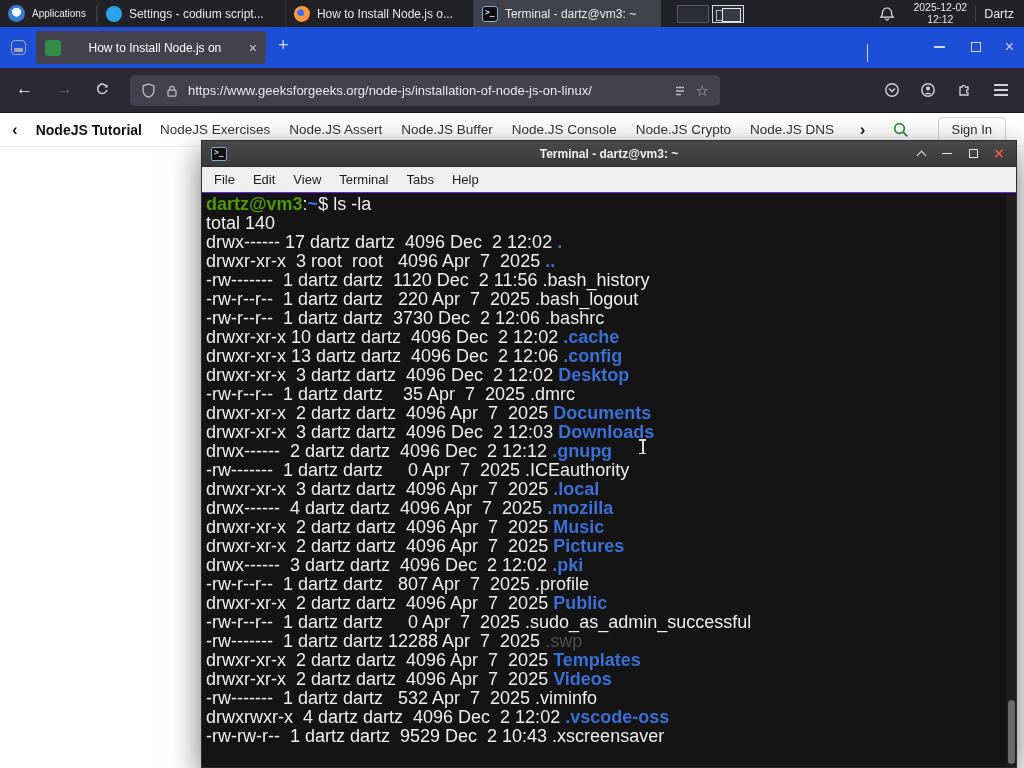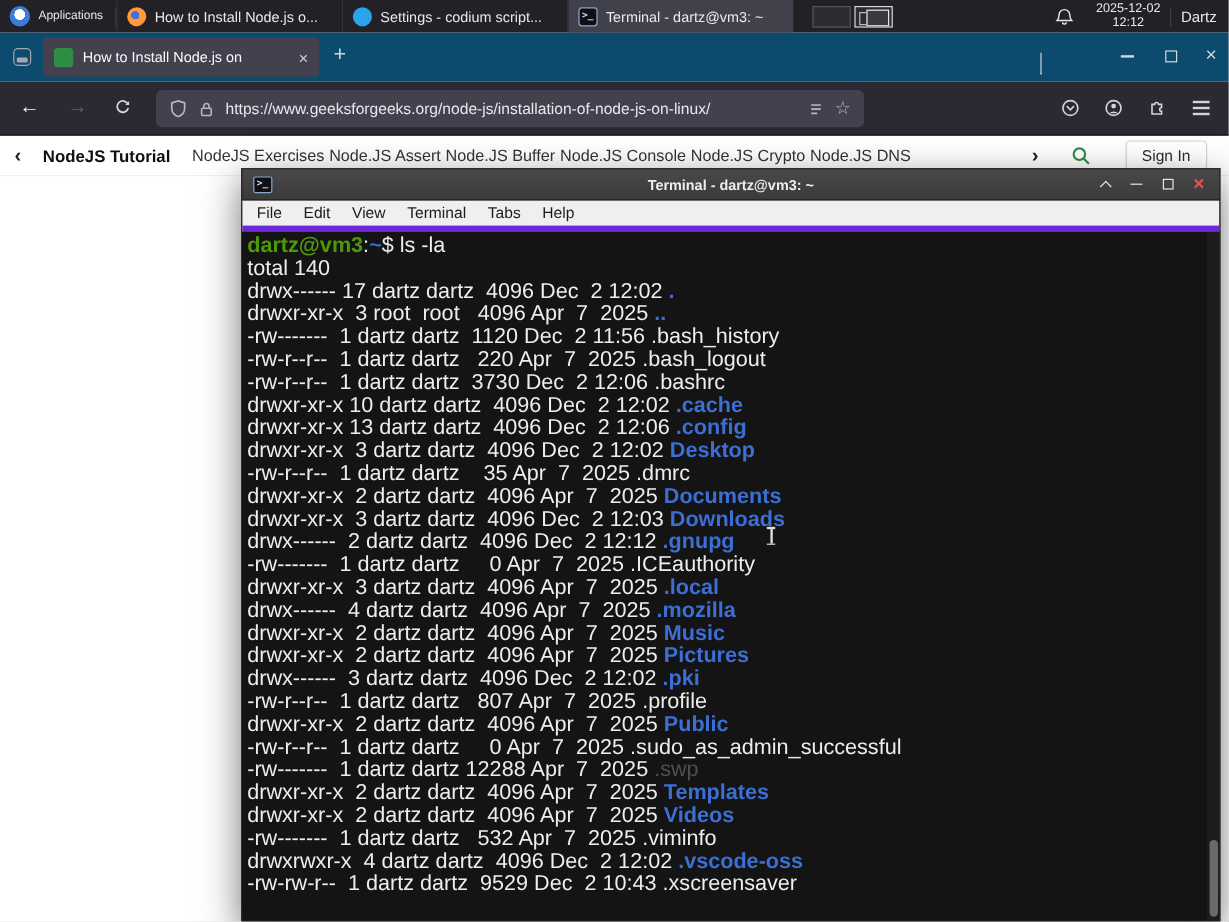--- a/index.html
+++ b/index.html
@@ -32,21 +32,21 @@
   .pager-cell.active::before{content:"";position:absolute;left:3px;top:4px;width:13px;height:9px;border:1px solid #bdbdc6;}
   .pager-cell.active::after{content:"";position:absolute;left:9px;top:2px;width:17px;height:12px;
     border:1px solid #e8e8ec;background:#3a3a42;}
   .pspacer{flex:1;}
   .bell{margin:0 10px;display:flex;align-items:center;}
   .clock{text-align:center;font-size:10.5px;line-height:11.5px;padding:0 8px;white-space:nowrap;}
   .user{font-size:12.5px;padding:0 10px 0 8px;}
 
   
   .ff{position:absolute;left:0;top:27px;width:1024px;height:741px;background:#fff;z-index:1;}
-  .tabbar{height:41px;background:#0c4a6e;position:relative;}
+  .tabbar{height:41px;background:#1d4ed8;position:relative;text-align:center;}
   .ffview{position:absolute;left:11px;top:13px;width:15px;height:15px;border:1.6px solid #a9a8b2;border-radius:4px;}
   .ffview::after{content:"";position:absolute;left:2px;right:2px;bottom:2px;height:4px;background:#a9a8b2;border-radius:1px;}
   .tab{position:absolute;left:36px;top:4px;width:230px;height:33px;background:#42414d;border-radius:4px;
     display:flex;align-items:center;gap:8px;padding:0 9px;color:#fbfbfe;}
   .tab-favicon{width:16px;height:16px;border-radius:3px;background:#2f8d46;flex:0 0 auto;}
   .tab-title{font-size:12px;flex:1;white-space:nowrap;overflow:hidden;}
   .tab-close{font-size:14px;color:#cfced8;line-height:14px;}
   .newtab{position:absolute;left:278px;top:8px;font-size:18px;color:#d7d6de;}
   .chev-down{width:7px;height:7px;border-left:1.6px solid #d4d3da;border-bottom:1.6px solid #d4d3da;
     transform:rotate(-45deg);}
@@ -69,21 +69,21 @@
   .act-account{right:88px;}
   .act-ext{right:52px;}
   .hamburger{position:absolute;right:16px;top:16px;width:14px;height:2px;background:#d4d3da;
     box-shadow:0 5px 0 #d4d3da,0 10px 0 #d4d3da;}
 
   
   .sitebar{height:34px;background:#fff;display:flex;align-items:center;padding:0 12px;gap:18px;
     border-bottom:1px solid #ececec;color:#333;}
   .chev{font-weight:700;font-size:17px;color:#222;line-height:17px;}
   .site-primary{font-weight:700;font-size:14px;color:#111;white-space:nowrap;}
-  .site-links{display:flex;gap:4px;overflow:hidden;flex:1;align-items:flex-start;}
+  .site-links{display:flex;gap:19px;overflow:hidden;flex:1;align-items:flex-start;}
   .site-link{font-size:13.5px;white-space:nowrap;color:#343434;}
   .signin{border:1px solid #d2d2d2;border-radius:4px;padding:4px 13px;font-size:13px;color:#2b2b2b;
     margin:0 6px 0 10px;white-space:nowrap;}
   .page{height:660px;background:#fff;}
 
   
   .term{position:absolute;left:201px;top:140px;width:816px;height:628px;z-index:30;
     border:1px solid #2c2c2c;box-shadow:0 10px 30px rgba(0,0,0,.55);
     display:flex;flex-direction:column;background:var(--term-bg,#141414);}
   .term-titlebar{height:26px;flex:0 0 auto;background:linear-gradient(#494949,#3a3a3a);
@@ -93,21 +93,21 @@
     border-radius:2px;position:relative;z-index:2;}
   .term-app-icon::after{content:">_";position:absolute;left:2px;top:0;
     font:700 8px "DejaVu Sans Mono",monospace;color:#cfe0f2;}
   .term-controls{margin-left:auto;display:flex;gap:12px;align-items:center;padding-right:10px;z-index:2;}
   .tc{width:14px;height:14px;display:flex;align-items:center;justify-content:center;}
   .chev-up{width:7px;height:7px;border-left:1.5px solid #e6e6e6;border-top:1.5px solid #e6e6e6;
     transform:rotate(45deg);margin-top:4px;}
   .tc-min{width:10px;height:1.5px;background:#e6e6e6;}
   .tc-max{width:9px;height:9px;border:1.5px solid #e6e6e6;}
   .tc-close{color:#e2574c;font-size:16px;font-weight:700;line-height:14px;}
-  .term-menubar{height:26px;flex:0 0 auto;background:#efefef;border-bottom:5px solid #6d28d9;
+  .term-menubar{height:26px;flex:0 0 auto;background:#efefef;border-bottom:1px solid #6d28d9;
     display:flex;align-items:center;padding-left:3px;}
   .menu-item{font-size:13px;color:#1c1c1c;padding:0 9px;}
   .term-screen{flex:1;position:relative;background:var(--term-bg,#141414);overflow:hidden;
     padding:2px 0 0 4px;font-family:Liberation Sans, sans-serif;font-size:18px;
     color:var(--termtext,#ededed);}
   .t-line{white-space:pre;height:19px;line-height:19px;}
   .seg-g{color:var(--prompt,#4e9a06);font-weight:700;}
   .seg-b{color:var(--dir,#3c6fd6);font-weight:700;}
   .seg-dim{color:var(--dim,#4f4f4f);}
   .term-scroll{position:absolute;right:0;top:0;bottom:0;width:10px;background:rgba(255,255,255,.04);}
@@ -122,26 +122,26 @@
 <body>
 
 <div class="panel">
   <div class="apps">
     <span class="apps-icon"></span>
     <span class="apps-label">Applications</span>
   </div>
   <span class="psep"></span>
   <div class="taskbar">
       <div class="task">
+        <span class="ticon codium-icon"></span>
+        <span class="tlabel">Settings - codium script...</span>
+      </div>
+      <div class="task">
         <span class="ticon firefox-icon"></span>
         <span class="tlabel">How to Install Node.js o...</span>
-      </div>
-      <div class="task">
-        <span class="ticon codium-icon"></span>
-        <span class="tlabel">Settings - codium script...</span>
       </div>
       <div class="task active">
         <span class="ticon terminal-icon"></span>
         <span class="tlabel">Terminal - dartz@vm3: ~</span>
       </div>
     </div>
   <div class="pager">
     <span class="pager-cell"></span>
     <span class="pager-cell active"></span>
   </div>

